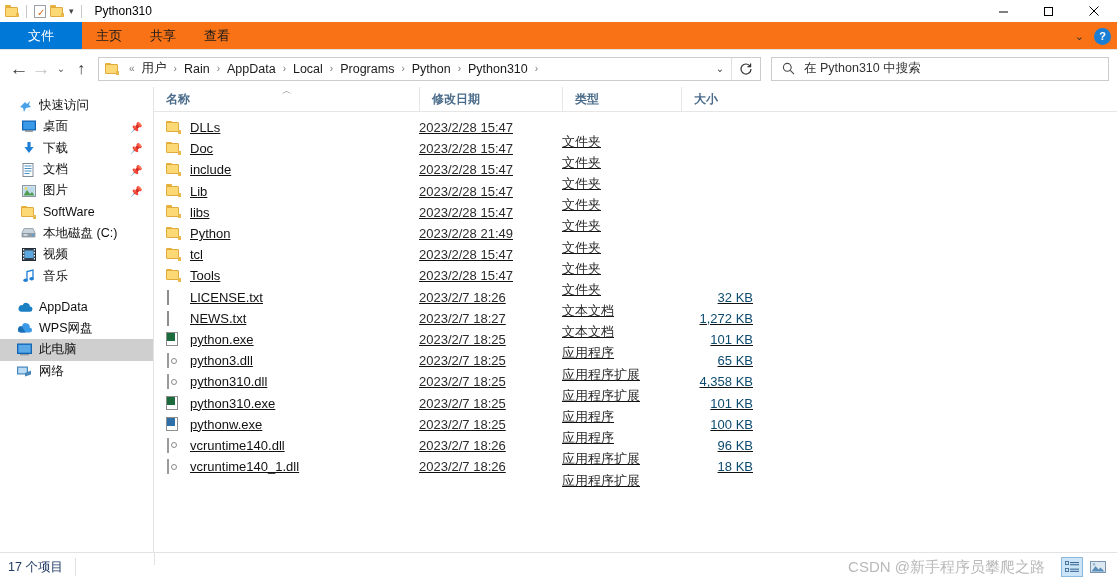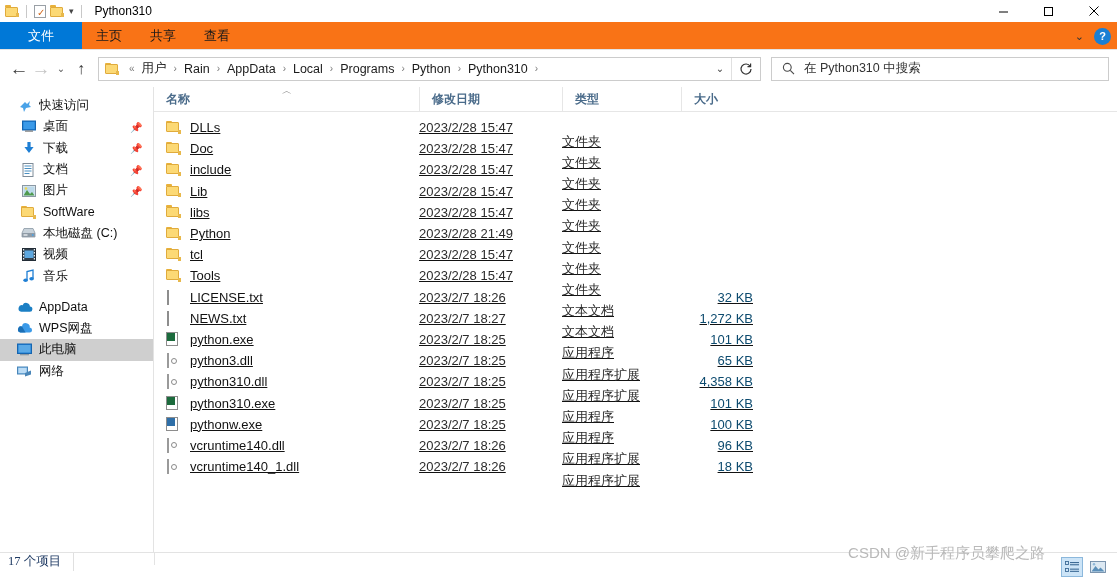--- a/index.html
+++ b/index.html
@@ -103,27 +103,27 @@
                  box-shadow:0 3px 0 #9a9a9a,0 6px 0 #9a9a9a,0 9px 0 #9a9a9a;}
   .dll-ic{width:12px;height:14px;background:#f2f2f2;border:1px solid #9a9a9a;box-sizing:border-box;position:relative;margin-left:1px;}
   .dll-ic:after{content:"";position:absolute;left:3px;top:4px;width:6px;height:6px;border:1.5px solid #8a8a8a;border-radius:50%;box-sizing:border-box;}
   .exe-ic{width:15px;height:14px;position:relative;}
   .exe-ic .pg{position:absolute;left:0;top:0;width:12px;height:14px;background:#fff;border:1px solid #8d8d8d;box-sizing:border-box;}
   .exe-ic .sq{position:absolute;left:1px;top:1px;width:8px;height:8px;background:#1c6b3d;}
   .exe-ic.blue .sq{background:#2f6fa8;}
 
   
   .statusbar{height:28px;flex:none;border-top:1px solid #e3e3e3;display:flex;align-items:center;position:relative;background:#fff;}
-  .status-left{display:flex;height:28px;font-family:Liberation Serif, serif;}
+  .status-left{display:flex;align-items:center;height:28px;}
   .status-count{font-size:12.5px;color:#1f3a63;padding-left:8px;padding-right:12px;}
   .status-div{width:1px;height:18px;background:#e0e0e0;}
   .viewbtns{position:absolute;right:8px;top:0;height:28px;display:flex;align-items:center;gap:4px;}
   .vbtn{width:22px;height:20px;display:flex;align-items:center;justify-content:center;box-sizing:border-box;}
   .vbtn.active{background:#cce4f7;border:1px solid #8cb8dc;}
-  .watermark{position:absolute;right:72px;bottom:18px;font-size:15px;color:#b9b9b9;white-space:nowrap;
+  .watermark{position:absolute;right:72px;bottom:4px;font-size:15px;color:#b9b9b9;white-space:nowrap;
              font-family:"Liberation Sans","DejaVu Sans",sans-serif;pointer-events:none;}
   .sb-divider{position:absolute;left:154px;top:0;width:1px;height:12px;background:#e3e3e3;}
 </style>
 </head>
 <body>
 
 <div class="explorer">
 
   <div class="titlebar">
     <div class="qat">

